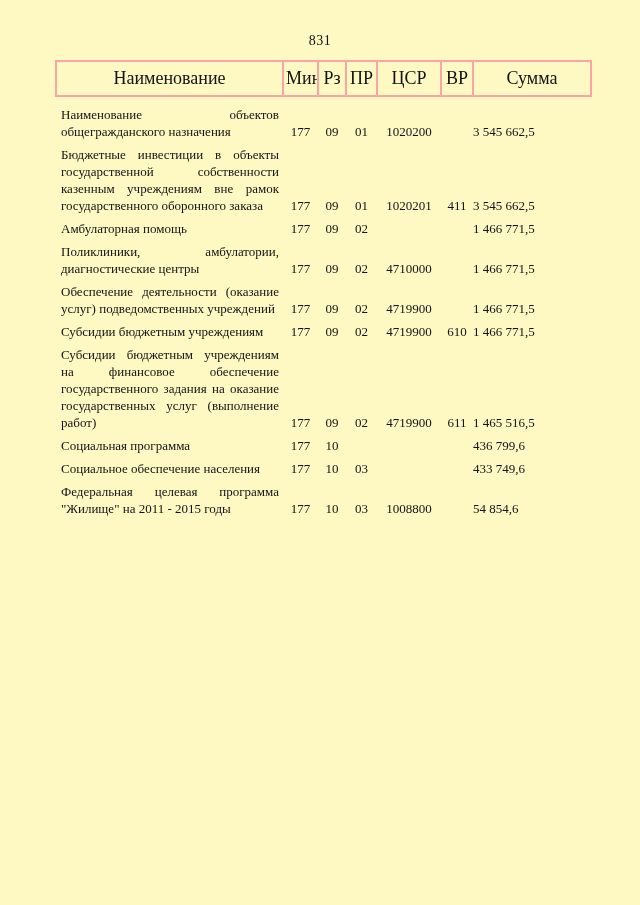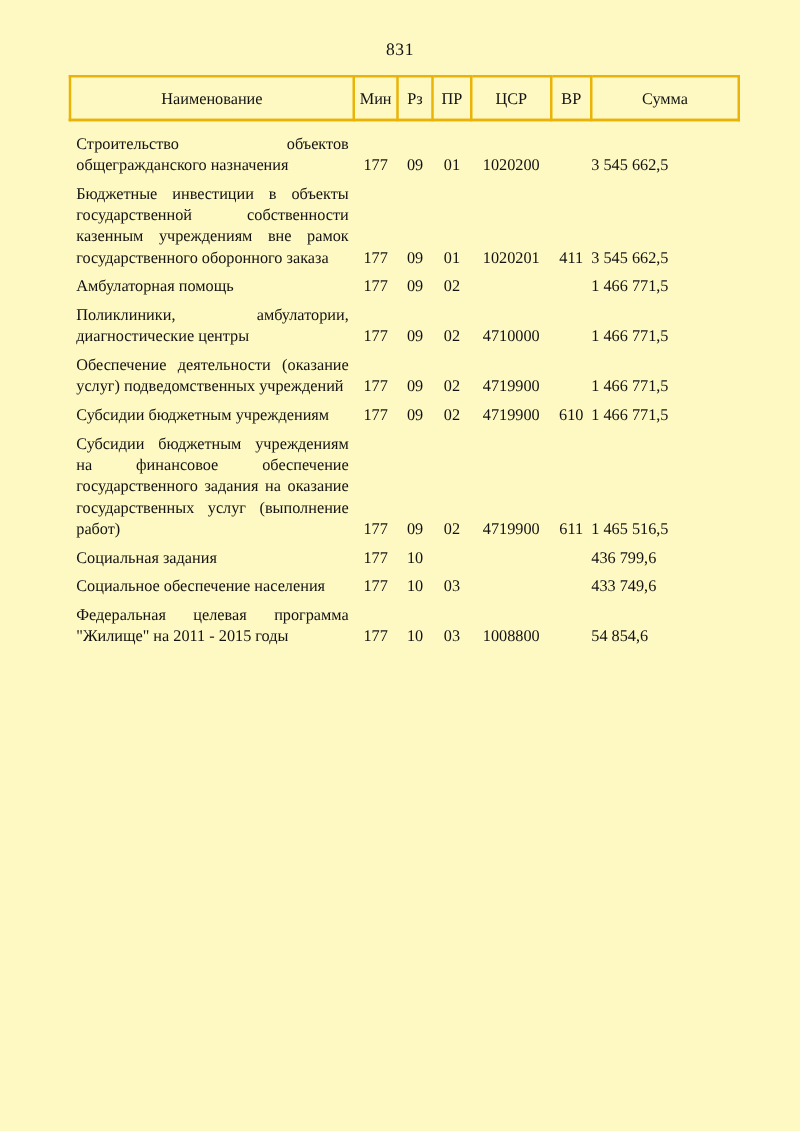--- a/index.html
+++ b/index.html
@@ -27,24 +27,24 @@
     line-height: 18px;
     letter-spacing: 0.5px;
   }
   table.budget-table {
     margin: 10px 0 0 55px;
     width: 535px;
     table-layout: fixed;
     border-collapse: collapse;
   }
   thead th {
-    border: 2px solid #eab308;
+    border: 2px solid #fca5a5;
     height: 33px;
     font-weight: normal;
-    font-size: 13px;
+    font-size: 18px;
     text-align: center;
     vertical-align: middle;
     padding: 0 2px;
     overflow: hidden;
     font-family: Liberation Serif, serif;
   }
   tbody td {
     vertical-align: bottom;
     padding: 3px 0 3px 0;
     font-size: 13px;
@@ -92,21 +92,21 @@
         <th>Мин</th>
         <th>Рз</th>
         <th>ПР</th>
         <th>ЦСР</th>
         <th>ВР</th>
         <th>Сумма</th>
       </tr>
     </thead>
     <tbody>
   <tr class="data-row">
-    <td class="cell-name">Строительство объектов общегражданского назначения</td>
+    <td class="cell-name">Наименование объектов общегражданского назначения</td>
     <td class="cell-num">177</td>
     <td class="cell-num">09</td>
     <td class="cell-num">01</td>
     <td class="cell-num">1020200</td>
     <td class="cell-num"></td>
     <td class="cell-sum">3 545 662,5</td>
   </tr>
 
 
   <tr class="data-row">
@@ -164,21 +164,21 @@
     <td class="cell-num">177</td>
     <td class="cell-num">09</td>
     <td class="cell-num">02</td>
     <td class="cell-num">4719900</td>
     <td class="cell-num">611</td>
     <td class="cell-sum">1 465 516,5</td>
   </tr>
 
 
   <tr class="data-row">
-    <td class="cell-name">Социальная задания</td>
+    <td class="cell-name">Социальная программа</td>
     <td class="cell-num">177</td>
     <td class="cell-num">10</td>
     <td class="cell-num"></td>
     <td class="cell-num"></td>
     <td class="cell-num"></td>
     <td class="cell-sum">436 799,6</td>
   </tr>
 
   <tr class="data-row">
     <td class="cell-name">Социальное обеспечение населения</td>

